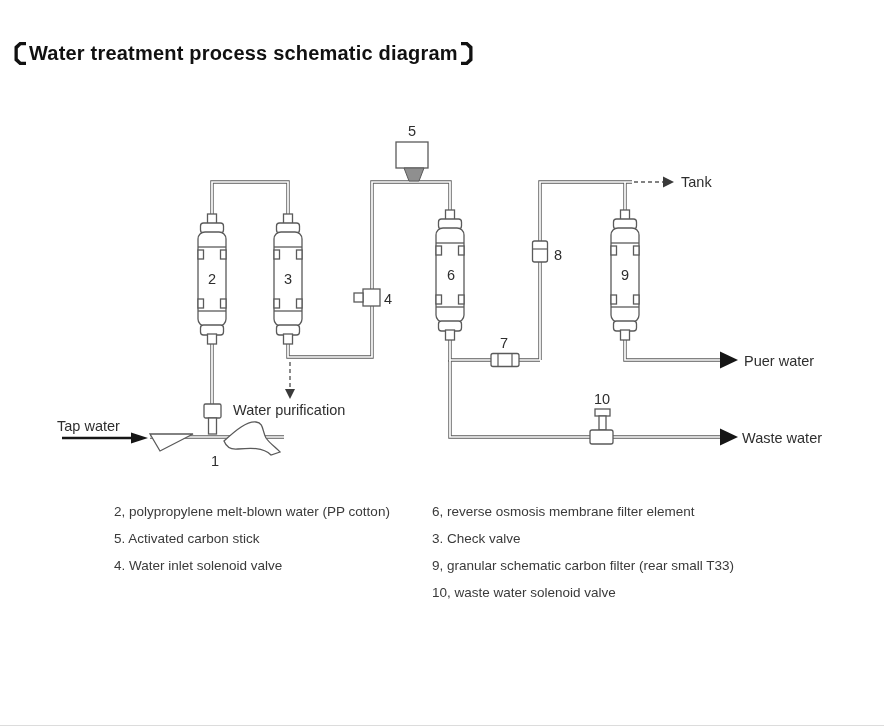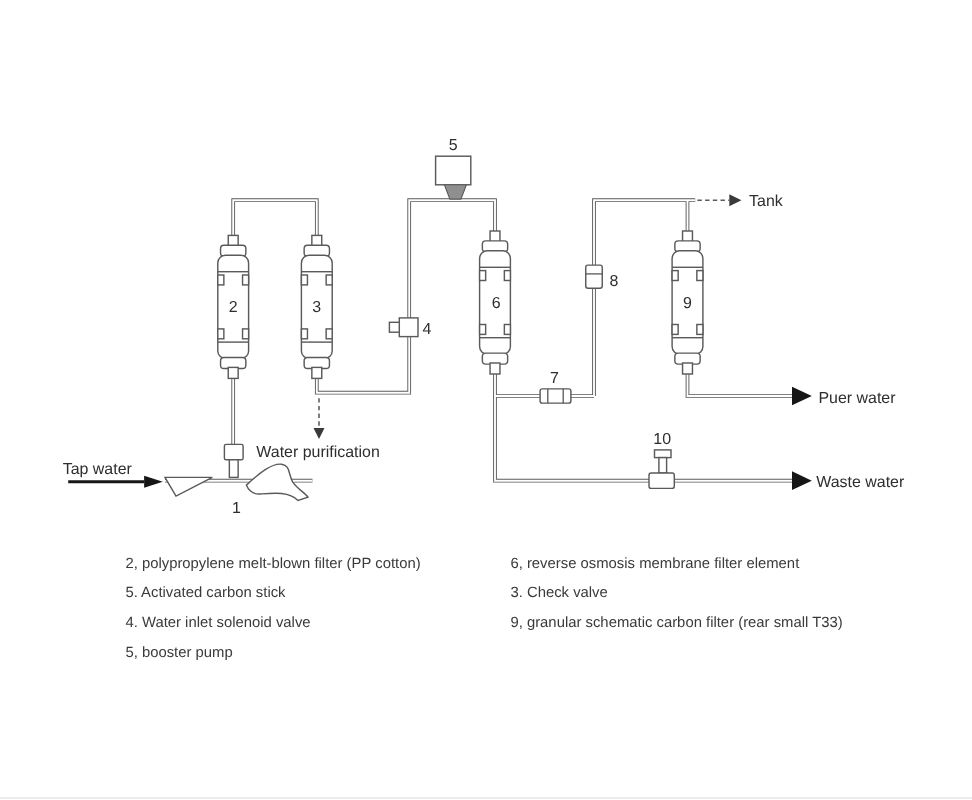--- a/index.html
+++ b/index.html
@@ -17,29 +17,38 @@
   .dash{fill:none;stroke:#5a5a5a;stroke-width:1.4;stroke-dasharray:4 3}
   .arrow{fill:#161616}
   .arrow-sm{fill:#3a3a3a}
   .tapline{stroke:#161616;stroke-width:2.6;fill:none}
   .lbl{font-size:14.5px;fill:#2e2e2e;font-family:"Liberation Sans",sans-serif}
   .num{font-size:14.5px;fill:#2e2e2e;font-family:"Liberation Sans",sans-serif}
   .mid{text-anchor:middle}
   .legend{position:absolute;left:0;top:498px;width:884px;color:#3a3a3a;font-size:13.5px}
   .legend .col{position:absolute;top:0}
   .legend .col-left{left:114px}
-  .legend .col-right{left:464px}
+  .legend .col-right{left:432px}
   .legend p{line-height:27px;white-space:nowrap}
   .bottom-divider{position:absolute;left:0;top:725px;width:884px;height:1px;background:#dcdcdc}
 </style>
 </head>
 <body>
 
 <div class="page">
 
+  <h1 class="title">
+    <svg class="bracket" width="14" height="25" viewBox="0 0 14 25" aria-hidden="true">
+      <path fill="#111" d="M13 1 H6.5 L1.5 5.5 V19.5 L6.5 24 H13 V20.8 H8 L4.8 17.5 V7.5 L8 4.2 H13 Z"></path>
+    </svg>
+    <span>Water treatment process schematic diagram</span>
+    <svg class="bracket" width="14" height="25" viewBox="0 0 14 25" aria-hidden="true">
+      <path fill="#111" d="M1 1 H7.5 L12.5 5.5 V19.5 L7.5 24 H1 V20.8 H6 L9.2 17.5 V7.5 L6 4.2 H1 Z"></path>
+    </svg>
+  </h1>
 
   <svg class="diagram" width="884" height="727" viewBox="0 0 884 727">
 
     <defs>
       <g id="filterUnit">
         <rect x="-4.5" y="0" width="9" height="10"></rect>
         <rect x="-11.5" y="9" width="23" height="10" rx="3"></rect>
         <rect x="-14" y="18" width="28" height="94" rx="7"></rect>
         <line x1="-14" y1="33" x2="14" y2="33"></line>
         <line x1="-14" y1="97" x2="14" y2="97"></line>
@@ -145,26 +154,26 @@
     <text class="num mid" x="412" y="136">5</text>
     <text class="num mid" x="451" y="280">6</text>
     <text class="num mid" x="504" y="348">7</text>
     <text class="num" x="554" y="260">8</text>
     <text class="num mid" x="625" y="280">9</text>
     <text class="num mid" x="602" y="404">10</text>
   </svg>
 
   <div class="legend">
     <div class="col col-left">
-      <p>2, polypropylene melt-blown filter (PP cotton)</p>
+      <p>2, polypropylene melt-blown water (PP cotton)</p>
       <p>5. Activated carbon stick</p>
       <p>4. Water inlet solenoid valve</p>
-      <p>5, booster pump</p>
     </div>
     <div class="col col-right">
       <p>6, reverse osmosis membrane filter element</p>
       <p>3. Check valve</p>
       <p>9, granular schematic carbon filter (rear small T33)</p>
+      <p>10, waste water solenoid valve</p>
     </div>
   </div>
 
   <div class="bottom-divider"></div>
 </div>
 
 </body></html>

